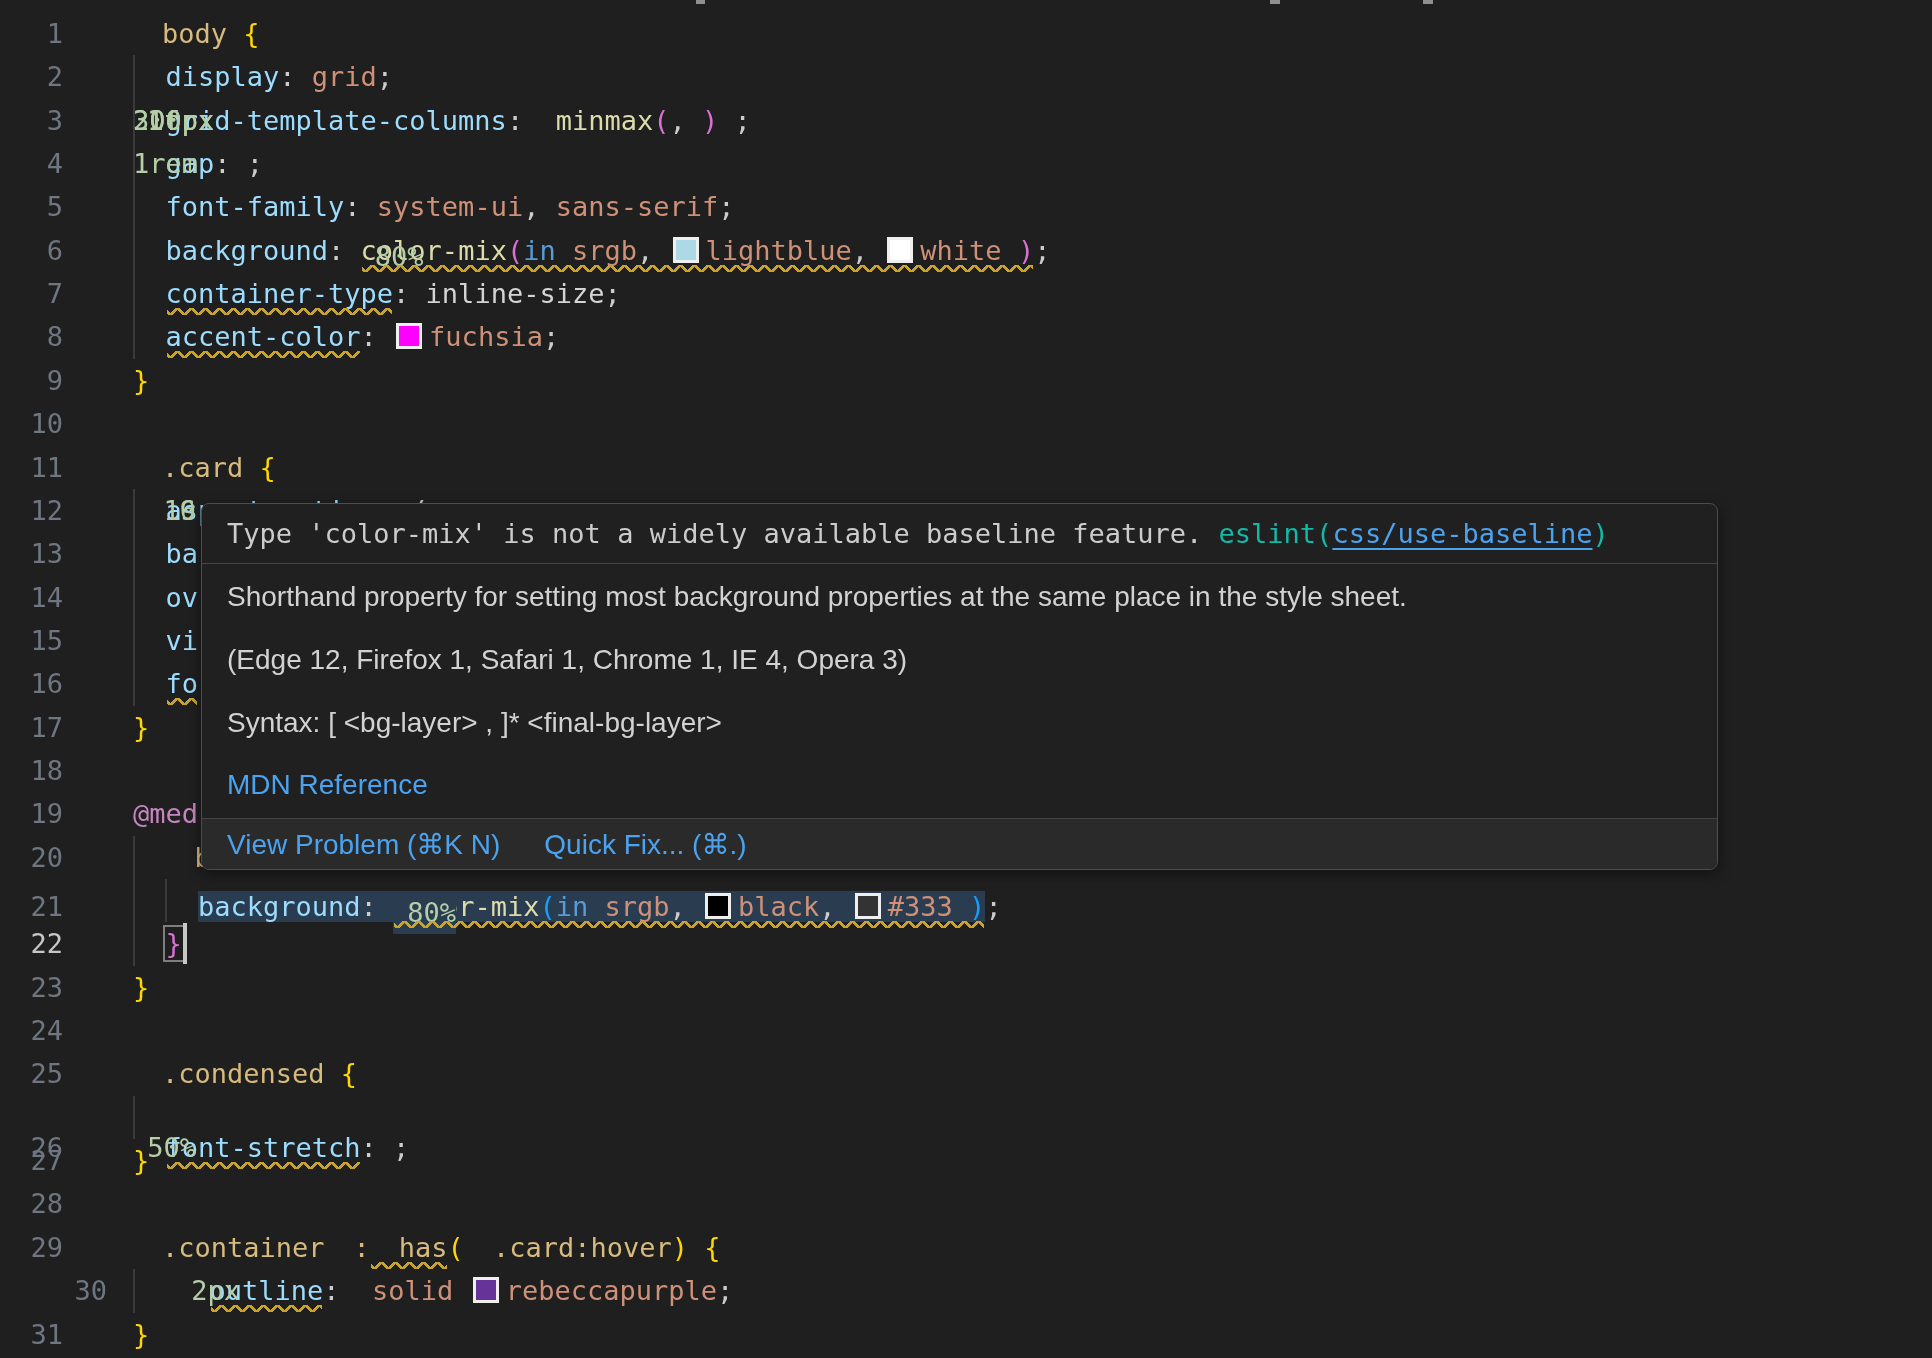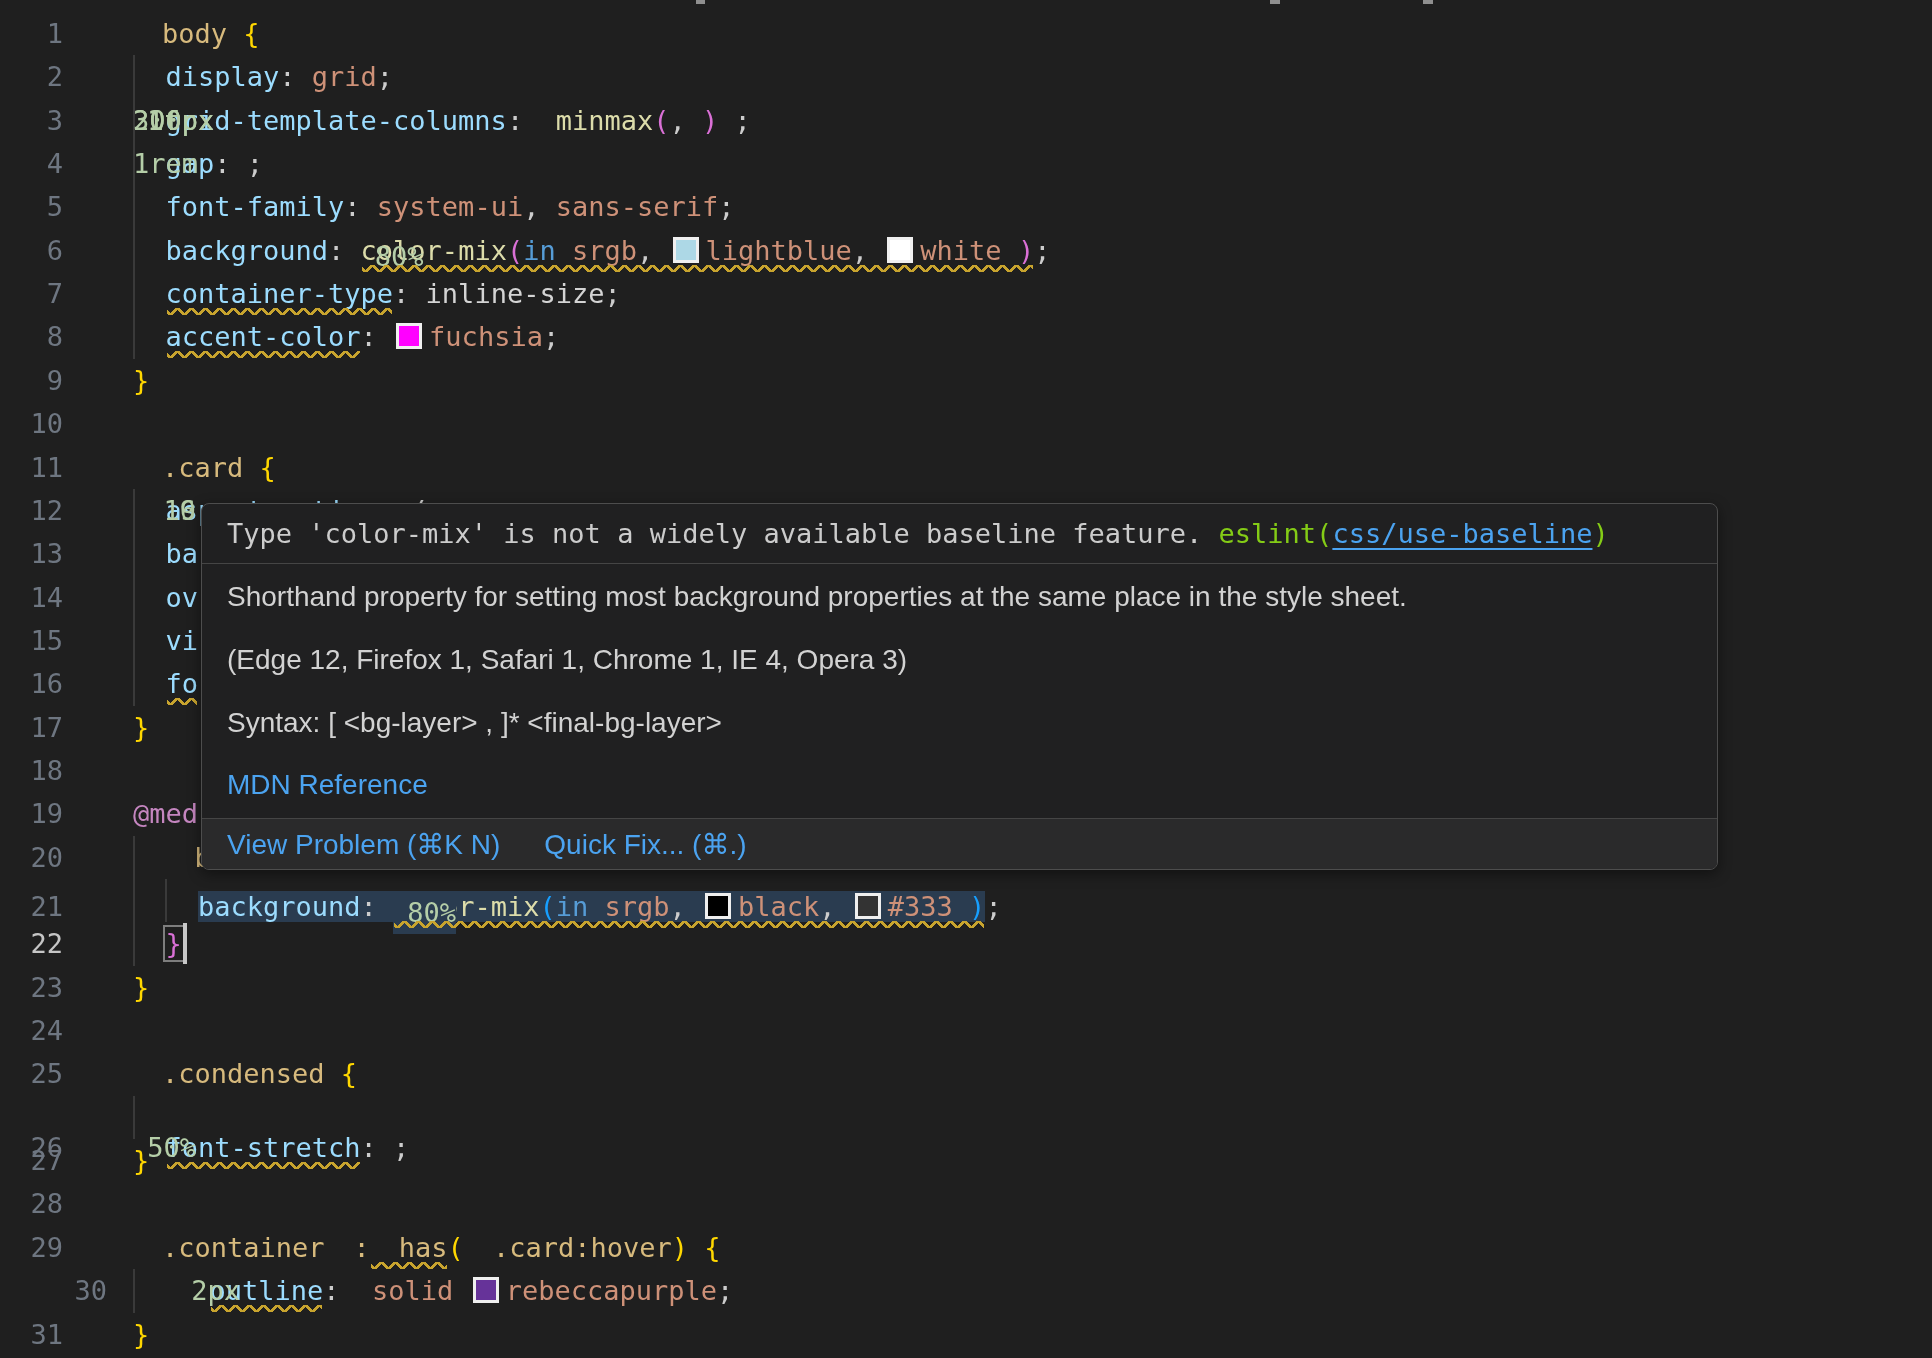--- a/index.html
+++ b/index.html
@@ -53,21 +53,21 @@
     position:absolute;left:201px;top:503px;width:1517px;height:367px;
     background:#202021;border:1px solid #4d4d4d;border-radius:8px;
     box-sizing:border-box;z-index:10;overflow:hidden;
     box-shadow:0 4px 14px rgba(0,0,0,.45);
   }
   .tt-title{
     height:59px;line-height:59px;padding:0 25px;border-bottom:1px solid #454545;
     font-family:"DejaVu Sans Mono",monospace;font-size:27px;color:#cccccc;
     white-space:pre;overflow:hidden;
   }
-  .dim{color:#84cc16;}
+  .dim{color:#14b8a6;}
   .link{color:#4ba3f0;cursor:pointer;}
   .u{text-decoration:underline;text-underline-offset:5px;}
   .tt-body{
     position:absolute;left:0;right:0;top:60px;bottom:50px;
     font-family:"Liberation Sans",sans-serif;font-size:28px;color:#d2d2d2;
   }
   .tt-p{position:absolute;left:25px;margin:0;white-space:pre;}
   .p1{top:17px;}
   .p2{top:80px;}
   .p3{top:143px;}

